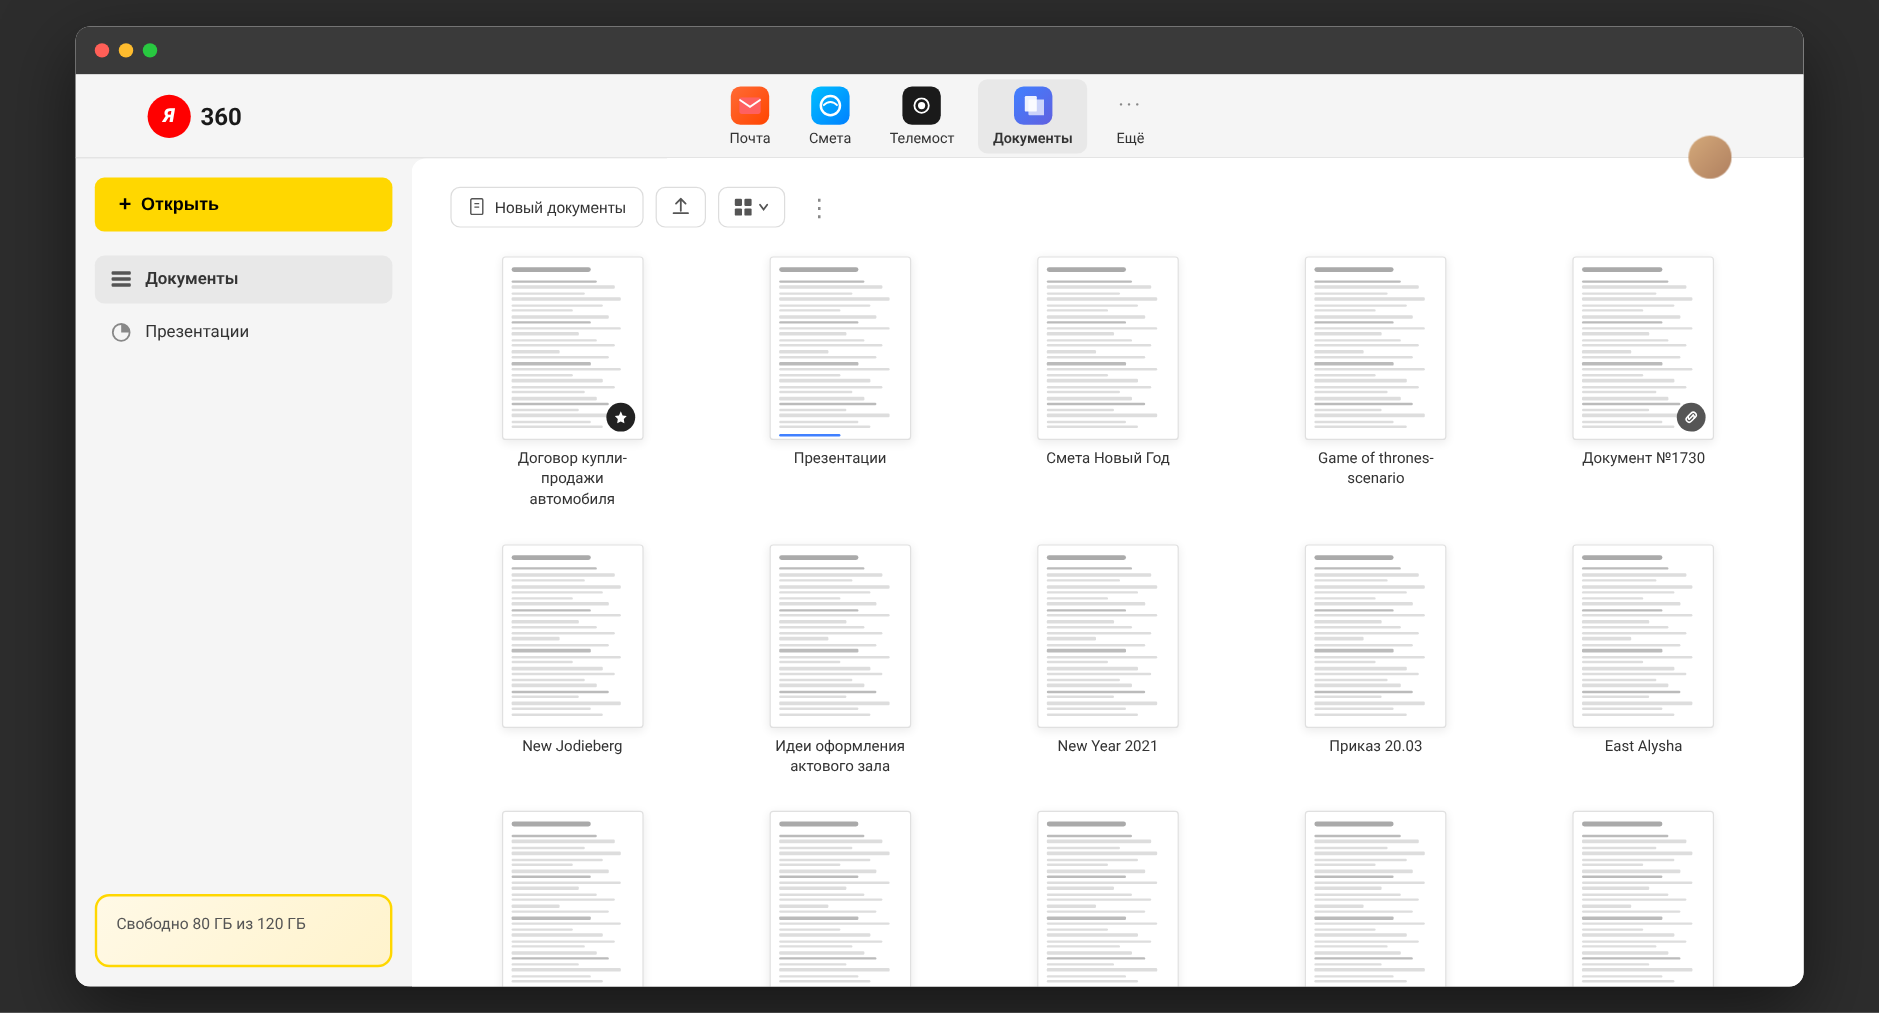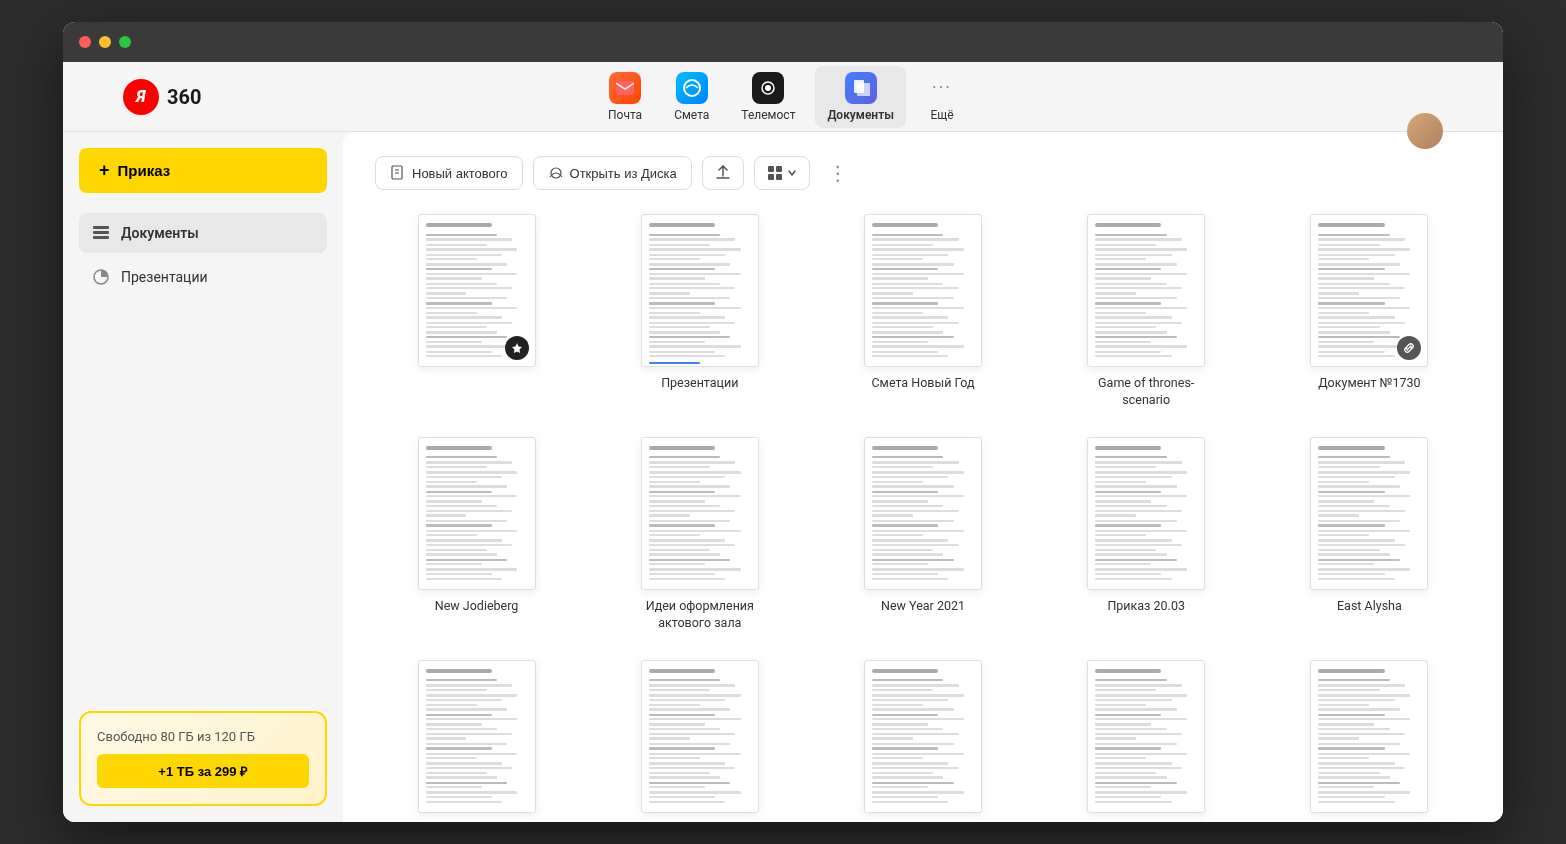--- a/index.html
+++ b/index.html
@@ -316,21 +316,21 @@
     <div style="position:absolute; right:60px;" class="user-avatar">
       <div class="user-avatar-inner"></div>
     </div>
   </div>
 
   <div style="display:flex; flex:1; overflow:hidden;">
 
     <div class="sidebar">
       <button class="create-btn">
         <span class="plus">+</span>
-        <span>Приказ</span>
+        <span>Открыть</span>
       </button>
 
       <nav class="sidebar-nav">
 
         <div class="sidebar-item active">
           <span class="sidebar-item-icon">
             <svg width="18" height="18" viewBox="0 0 18 18" fill="none">
               <rect x="1" y="2" width="16" height="3" rx="1" fill="#555"></rect>
               <rect x="1" y="7" width="16" height="3" rx="1" fill="#555"></rect>
               <rect x="1" y="12" width="16" height="3" rx="1" fill="#555"></rect>
@@ -346,42 +346,34 @@
               <circle cx="9" cy="9" r="7" stroke="#888" stroke-width="1.5" fill="none"></circle>
               <path d="M9 9 L9 2 A7 7 0 0 1 16 9 Z" fill="#888"></path>
             </svg>
           </span>
           <span>Презентации</span>
         </div>
       </nav>
 
       <div class="storage-box" style="margin-top: auto; margin-bottom: 0;">
         <div class="storage-text">Свободно 80 ГБ из 120 ГБ</div>
-        <button class="storage-btn">+1 ТБ за 299 ₽</button>
       </div>
     </div>
 
     <div class="main-content">
 
       <div class="content-header">
         <div class="header-actions">
           <button class="btn-new-doc">
             <svg width="16" height="16" viewBox="0 0 16 16" fill="none">
               <rect x="2" y="1" width="10" height="13" rx="1" stroke="#555" stroke-width="1.2" fill="none"></rect>
               <line x1="5" y1="5" x2="9" y2="5" stroke="#555" stroke-width="1"></line>
               <line x1="5" y1="8" x2="9" y2="8" stroke="#555" stroke-width="1"></line>
             </svg>
-            <span>Новый актового</span>
-          </button>
-          <button class="btn-open-disk">
-            <svg width="16" height="16" viewBox="0 0 16 16" fill="none">
-              <path d="M2 12 Q8 4 14 12" stroke="#555" stroke-width="1.2" fill="none"></path>
-              <circle cx="8" cy="8" r="5" stroke="#555" stroke-width="1.2" fill="none"></circle>
-            </svg>
-            <span>Открыть из Диска</span>
+            <span>Новый документы</span>
           </button>
           <button class="btn-upload">
             <svg width="16" height="16" viewBox="0 0 16 16" fill="none">
               <path d="M8 2 L8 11 M4 5 L8 1 L12 5" stroke="#555" stroke-width="1.5" fill="none" stroke-linecap="round"></path>
               <path d="M2 13 L14 13" stroke="#555" stroke-width="1.5" stroke-linecap="round"></path>
             </svg>
           </button>
           <button class="btn-view">
             <svg width="16" height="16" viewBox="0 0 16 16" fill="none">
               <rect x="1" y="1" width="6" height="6" rx="1" fill="#555"></rect>
@@ -428,20 +420,21 @@
                 <div style="height:3px;background:#ddd;border-radius:1px;width:90%;"></div>
                 <div style="height:2px;background:#ddd;border-radius:1px;width:65%;"></div>
                 <div style="height:2px;background:#ddd;border-radius:1px;width:75%;"></div>
               </div>
               <div style="position: absolute; bottom: 6px; right: 6px; width: 24px; height: 24px; border-radius: 50%; background: rgb(34, 34, 34); display: flex; align-items: center; justify-content: center;">
                 <svg width="12" height="12" viewBox="0 0 12 12" fill="none">
                   <path d="M6 1 L7.5 4.5 L11 5 L8.5 7.5 L9 11 L6 9.5 L3 11 L3.5 7.5 L1 5 L4.5 4.5 Z" fill="white"></path>
                 </svg>
               </div>
             </div>
+            <div style="margin-top: 8px; font-size: 12.5px; color: rgb(51, 51, 51); text-align: center; line-height: 1.35; max-width: 118px; word-break: break-word;">Договор купли-продажи автомобиля</div>
           </div>
           <div style="display: flex; flex-direction: column; align-items: center; cursor: pointer;">
             <div style="width: 118px; height: 153px; background: white; border: 1px solid rgb(224, 224, 224); border-radius: 3px; position: relative; overflow: hidden; box-shadow: rgba(0, 0, 0, 0.08) 0px 2px 8px;">
               <div style="width:100%;padding:8px 7px;display:flex;flex-direction:column;gap:2.5px;">
                 <div style="height:4px;background:#aaa;border-radius:2px;width:65%;margin-bottom:4px;"></div>
                 <div style="height:2px;background:#bbb;border-radius:1px;width:70%;"></div>
                 <div style="height:3px;background:#ddd;border-radius:1px;width:85%;"></div>
                 <div style="height:2px;background:#ddd;border-radius:1px;width:60%;"></div>
                 <div style="height:3px;background:#ddd;border-radius:1px;width:90%;"></div>
                 <div style="height:2px;background:#ddd;border-radius:1px;width:75%;"></div>

